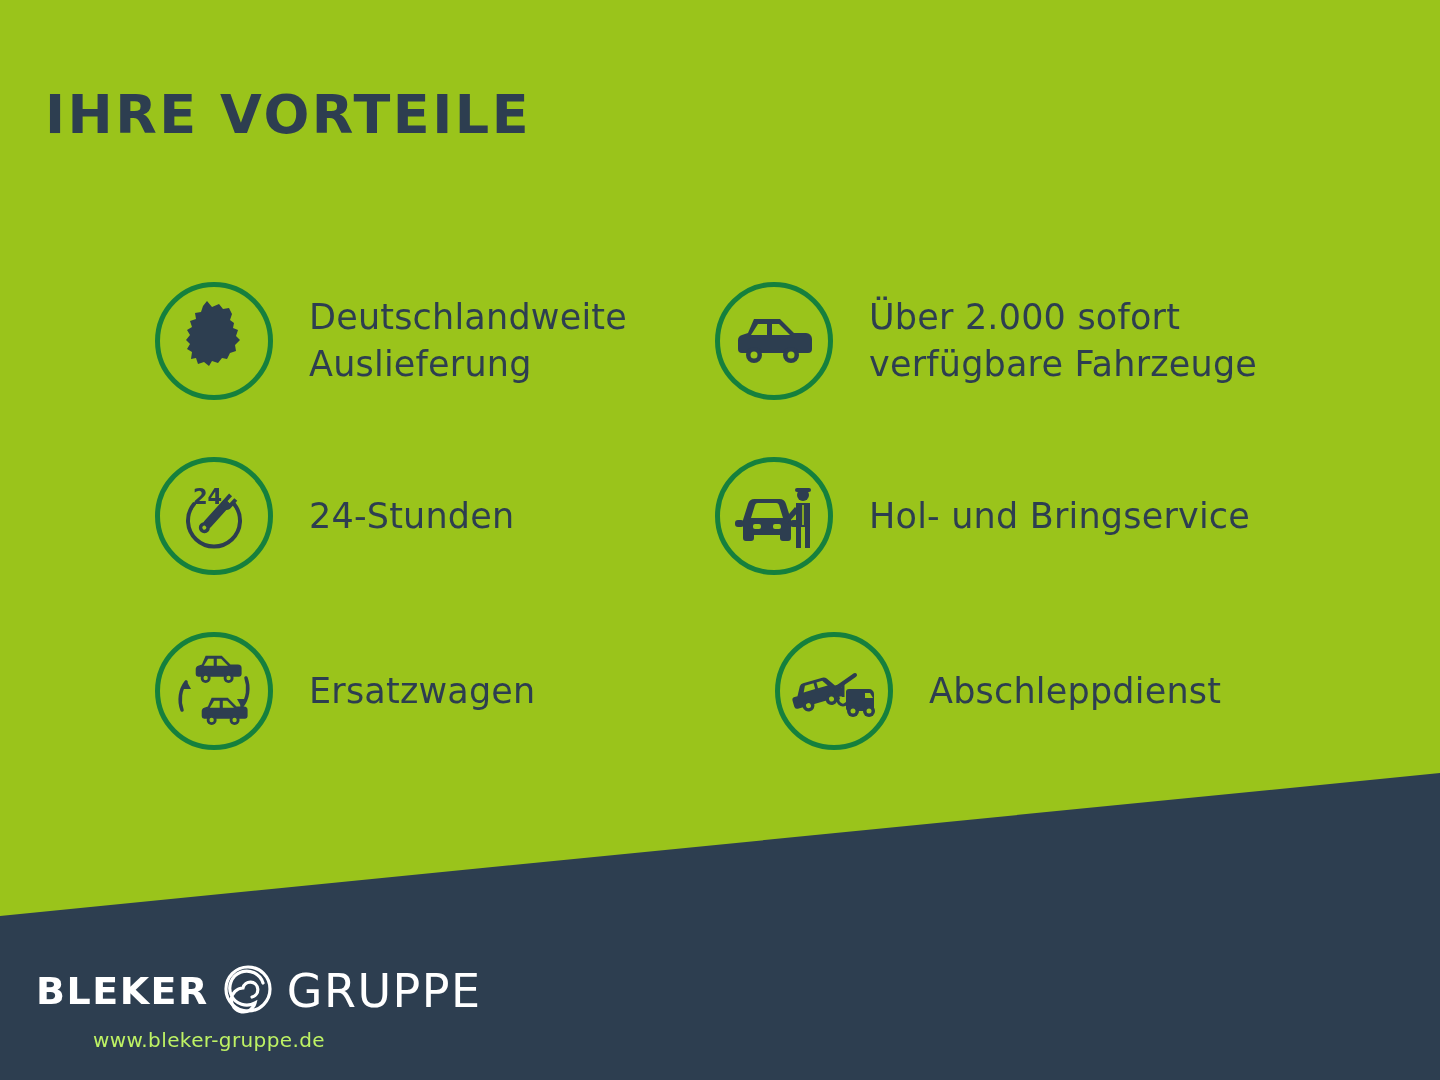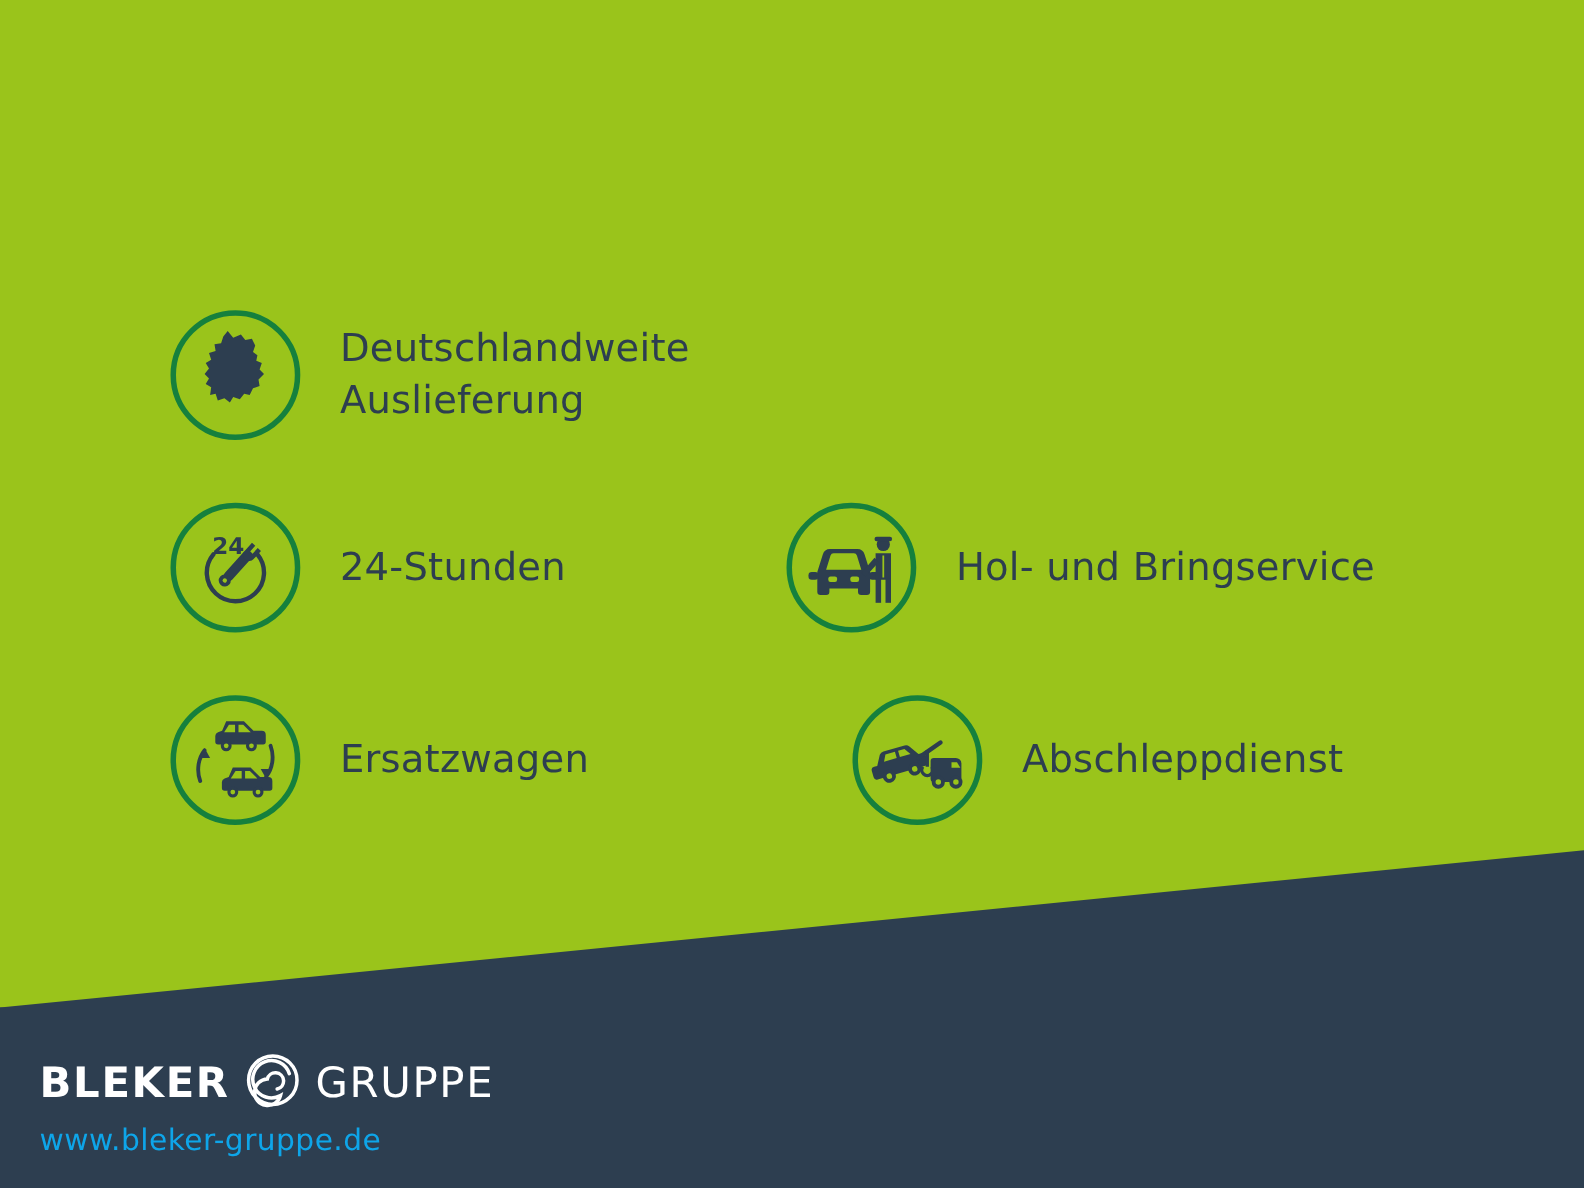--- a/index.html
+++ b/index.html
@@ -113,59 +113,77 @@
     font-size: 38px;
     font-weight: bold;
     letter-spacing: 1.5px;
   }
   .logo-mark {
     margin: 0 2px 0 2px;
     display: block;
   }
   .logo-gruppe {
     font-family: "DejaVu Sans", sans-serif;
-    font-size: 38px;
+    font-size: 46px;
     font-weight: normal;
     letter-spacing: 1.5px;
   }
   .logo-url {
     margin-top: 10px;
-    text-align: left;
-    color: #0ea5e9;
-    font-family: "DejaVu Sans", sans-serif;
-    font-size: 27px;
+    text-align: center;
+    color: #bef264;
+    font-family: "DejaVu Sans", sans-serif;
+    font-size: 20px;
     font-weight: normal;
     letter-spacing: 0.4px;
     padding-right: 34px;
   }
 </style>
 </head>
 <body>
 
 <div class="slide">
 
   <div class="green-panel"></div>
 
+  <div class="title">IHRE VORTEILE</div>
 
   <div class="benefits">
 
     <div class="benefit-row">
 
       <div class="benefit col-left">
         <div class="icon-circle">
           <svg width="80" height="84" viewBox="0 0 80 84" aria-hidden="true">
             <path fill="#2d3e50" d="M33 2 l5 6 l7 -3 l4 5 l6 -1 l3 6 l-2 6 l4 3 l-1 5 l5 2 l-2 6 l4 4 l-5 5 l1 6 l-6 2 l-3 6 l-5 -1 l-4 5 l-6 -2 l-3 5 l-5 -4 l-6 2 l-2 -6 l-5 1 l1 -7 l-5 -3 l3 -5 l-4 -4 l4 -5 l-3 -5 l5 -3 l-2 -6 l6 -2 l-1 -6 l6 -1 l2 -6 Z"></path>
           </svg>
         </div>
         <div class="benefit-label">
           <span>Deutschlandweite</span>
           <span class="l2">Auslieferung</span>
         </div>
       </div>
 
+      <div class="benefit col-right">
+        <div class="icon-circle">
+          <svg width="84" height="56" viewBox="0 0 84 56" aria-hidden="true">
+            <path fill="#2d3e50" d="M22 6 h26 l14 14 h12 a6 6 0 0 1 6 6 v10 a4 4 0 0 1 -4 4 h-66 a4 4 0 0 1 -4 -4 v-8 a6 6 0 0 1 4 -6 l6 -2 Z"></path>
+            <path fill="#9ac41b" d="M26 11 h9 v11 h-16 Z"></path>
+            <path fill="#9ac41b" d="M40 11 h7 l11 11 h-18 Z"></path>
+            <circle cx="22" cy="42" r="8" fill="#2d3e50"></circle>
+            <circle cx="22" cy="42" r="3.5" fill="#9ac41b"></circle>
+            <circle cx="59" cy="42" r="8" fill="#2d3e50"></circle>
+            <circle cx="59" cy="42" r="3.5" fill="#9ac41b"></circle>
+          </svg>
+        </div>
+        <div class="benefit-label">
+          <span>Über 2.000 sofort</span>
+          <span class="l2">verfügbare Fahrzeuge</span>
+        </div>
+      </div>
 
     </div>
 
     <div class="benefit-row">
 
       <div class="benefit col-left">
         <div class="icon-circle">
           <svg width="84" height="84" viewBox="0 0 84 84" aria-hidden="true">
             <path d="M22 30 A26 26 0 1 0 62 30" fill="none" stroke="#2d3e50" stroke-width="4" stroke-linecap="round"></path>
             <text x="21" y="30" font-family="DejaVu Sans, sans-serif" font-size="21" font-weight="bold" fill="#2d3e50">24</text>

